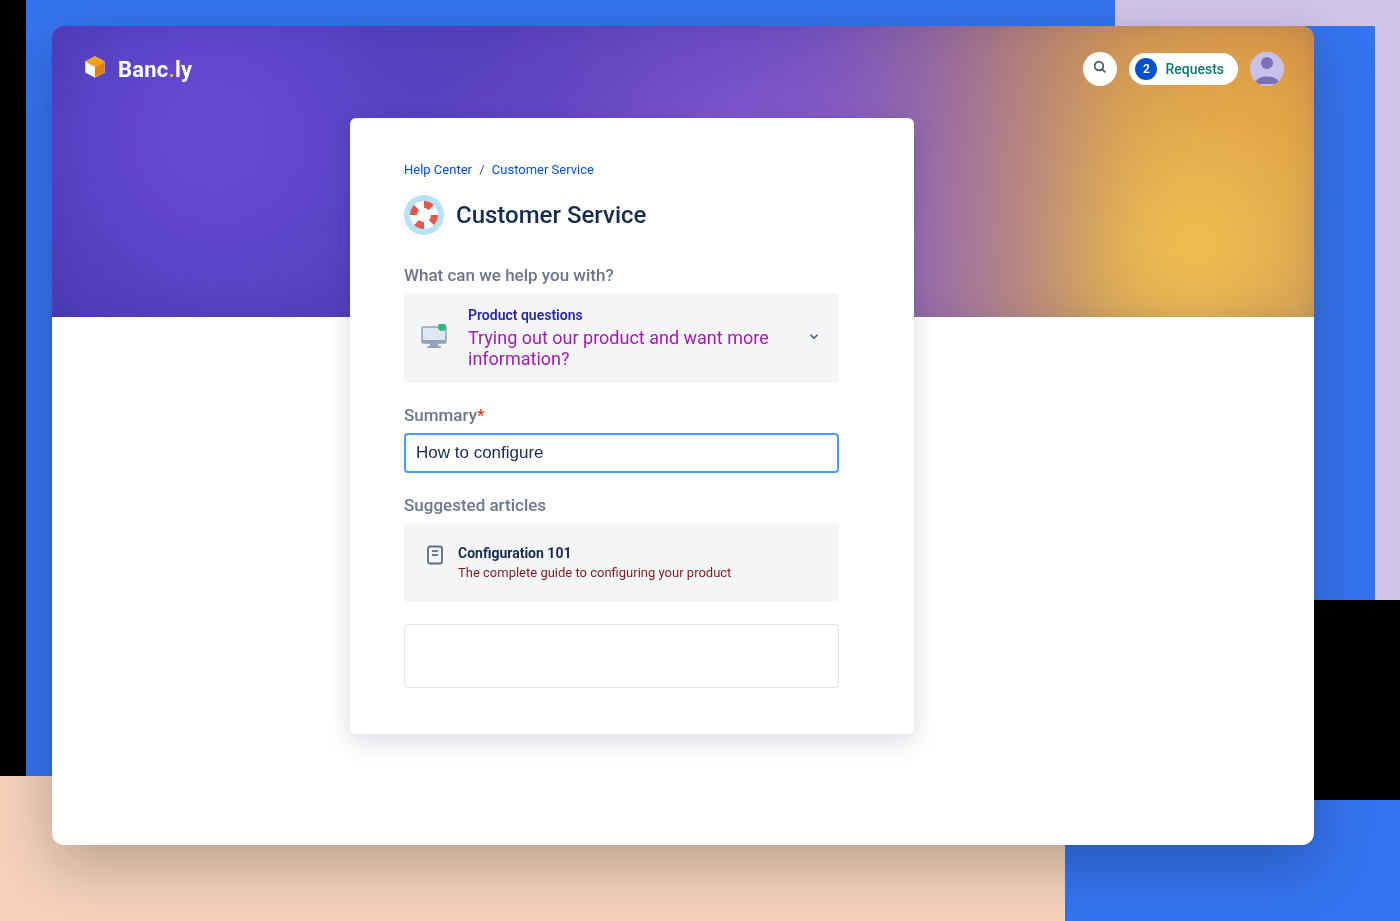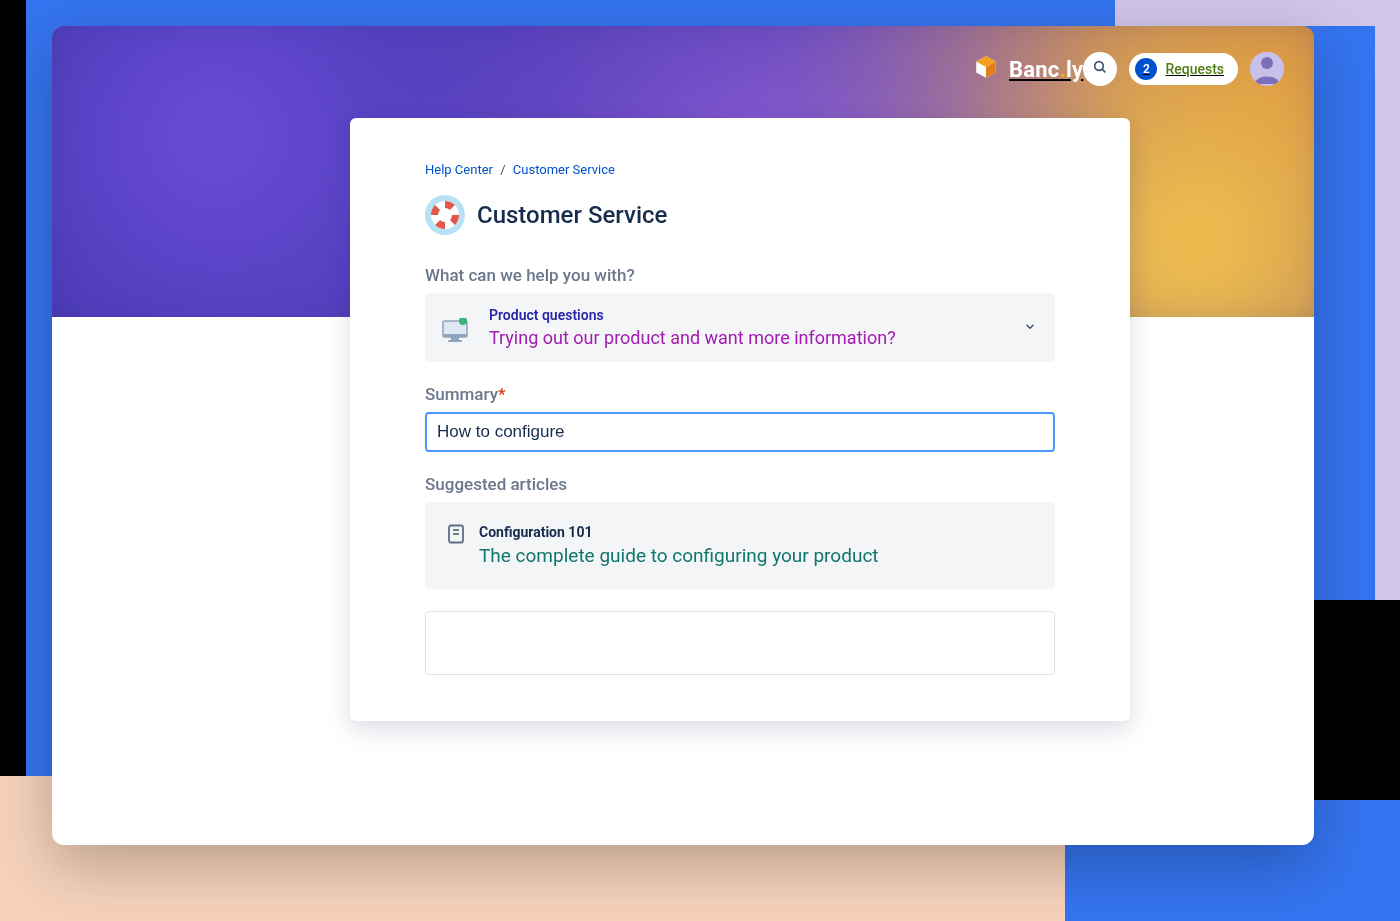--- a/index.html
+++ b/index.html
@@ -47,24 +47,23 @@
       radial-gradient(circle at 88% 70%, #f2c34e 0%, transparent 40%),
       radial-gradient(circle at 94% 30%, #c96b2f 0%, transparent 35%),
       linear-gradient(120deg,#1c1f8a 0%,#3a2f9e 40%,#5c3fb4 70%,#3f2aa0 100%);
     filter: blur(28px);
   }
 
   .topbar {
     position:relative;
     display:flex;
     align-items:center;
-    justify-content:flex-end;
+    justify-content:space-between;
     padding:26px 30px 0 30px;
     z-index:2;
-    text-decoration:underline;
   }
   .brand {
     display:flex;
     align-items:center;
     gap:10px;
     color:#fff;
     font-weight:700;
     font-size:22px;
   }
   .brand-text { letter-spacing:.2px; }
@@ -81,38 +80,38 @@
     background:#fff; border-radius:17px;
     padding:5px 14px 5px 6px;
     cursor:pointer;
   }
   .req-badge {
     min-width:22px; height:22px; border-radius:11px;
     background:#0052cc; color:#fff;
     display:flex; align-items:center; justify-content:center;
     font-size:12px; font-weight:600;
   }
-  .req-label { font-size:14px; color:#4d7c0f; font-weight:500; }
+  .req-label { font-size:14px; color:#0f766e; font-weight:500; }
   .avatar {
     width:34px; height:34px; border-radius:50%;
     background:#c8c0e8;
     display:flex; align-items:center; justify-content:center;
     overflow:hidden;
     cursor:pointer;
   }
 
   
   .card {
     position:absolute;
     top:92px; left:298px;
-    width:780px;
+    width:564px;
     background:#fff;
     border-radius:6px;
     box-shadow:0 8px 24px rgba(9,30,66,.15);
-    padding:44px 75px 30px 75px;
+    padding:44px 75px 30px 54px;
     z-index:3;
   }
 
   .crumbs { font-size:13px; color:#0052cc; margin-bottom:18px; }
   .crumbs a { color:#0052cc; text-decoration:none; }
   .crumbs .sep { color:#42526e; margin:0 4px; }
 
   .title-row { display:flex; align-items:center; gap:12px; margin-bottom:30px; }
   .lifering-icon {
     width:40px; height:40px; border-radius:50%;
@@ -120,21 +119,21 @@
   }
   .title { font-size:24px; font-weight:500; color:#172b4d; }
 
   .section-label { font-size:17px; color:#6b778c; font-weight:500; margin-bottom:8px; }
   .req { color:#de350b; }
 
   .select-box {
     background:#f4f5f7;
     border-radius:4px;
     padding:14px 44px 14px 16px;
-    display:flex; align-items:flex-end; gap:16px;
+    display:flex; align-items:center; gap:16px;
     position:relative;
     cursor:pointer;
     margin-bottom:22px;
   }
   .select-box .icon-col { flex:0 0 32px; display:flex; align-items:center; justify-content:center; padding-top:2px;}
   .select-title { font-size:14px; font-weight:600; color:#172b4d; margin-bottom:4px; }
   .select-sub   { font-size:18px; color:#a21caf; }
   .chev { position:absolute; right:18px; top:50%; transform:translateY(-50%); }
 
   .input {
@@ -149,21 +148,21 @@
   }
 
   .suggested-box {
     background:#f4f5f7;
     border-radius:4px;
     padding:22px 22px;
     display:flex; gap:14px;
     margin-bottom:22px;
   }
   .sug-title { font-size:14px; font-weight:700; color:#172b4d; margin-bottom:4px; }
-  .sug-sub   { font-size:19px; color:#0f766e; }
+  .sug-sub   { font-size:13px; color:#7f1d1d;text-align:center; }
 
   .textarea {
     width:100%;
     height:64px;
     border:1px solid #dfe1e6;
     border-radius:4px;
     resize:none;
     padding:8px 10px;
     font-size:14px;
     font-family:inherit;

